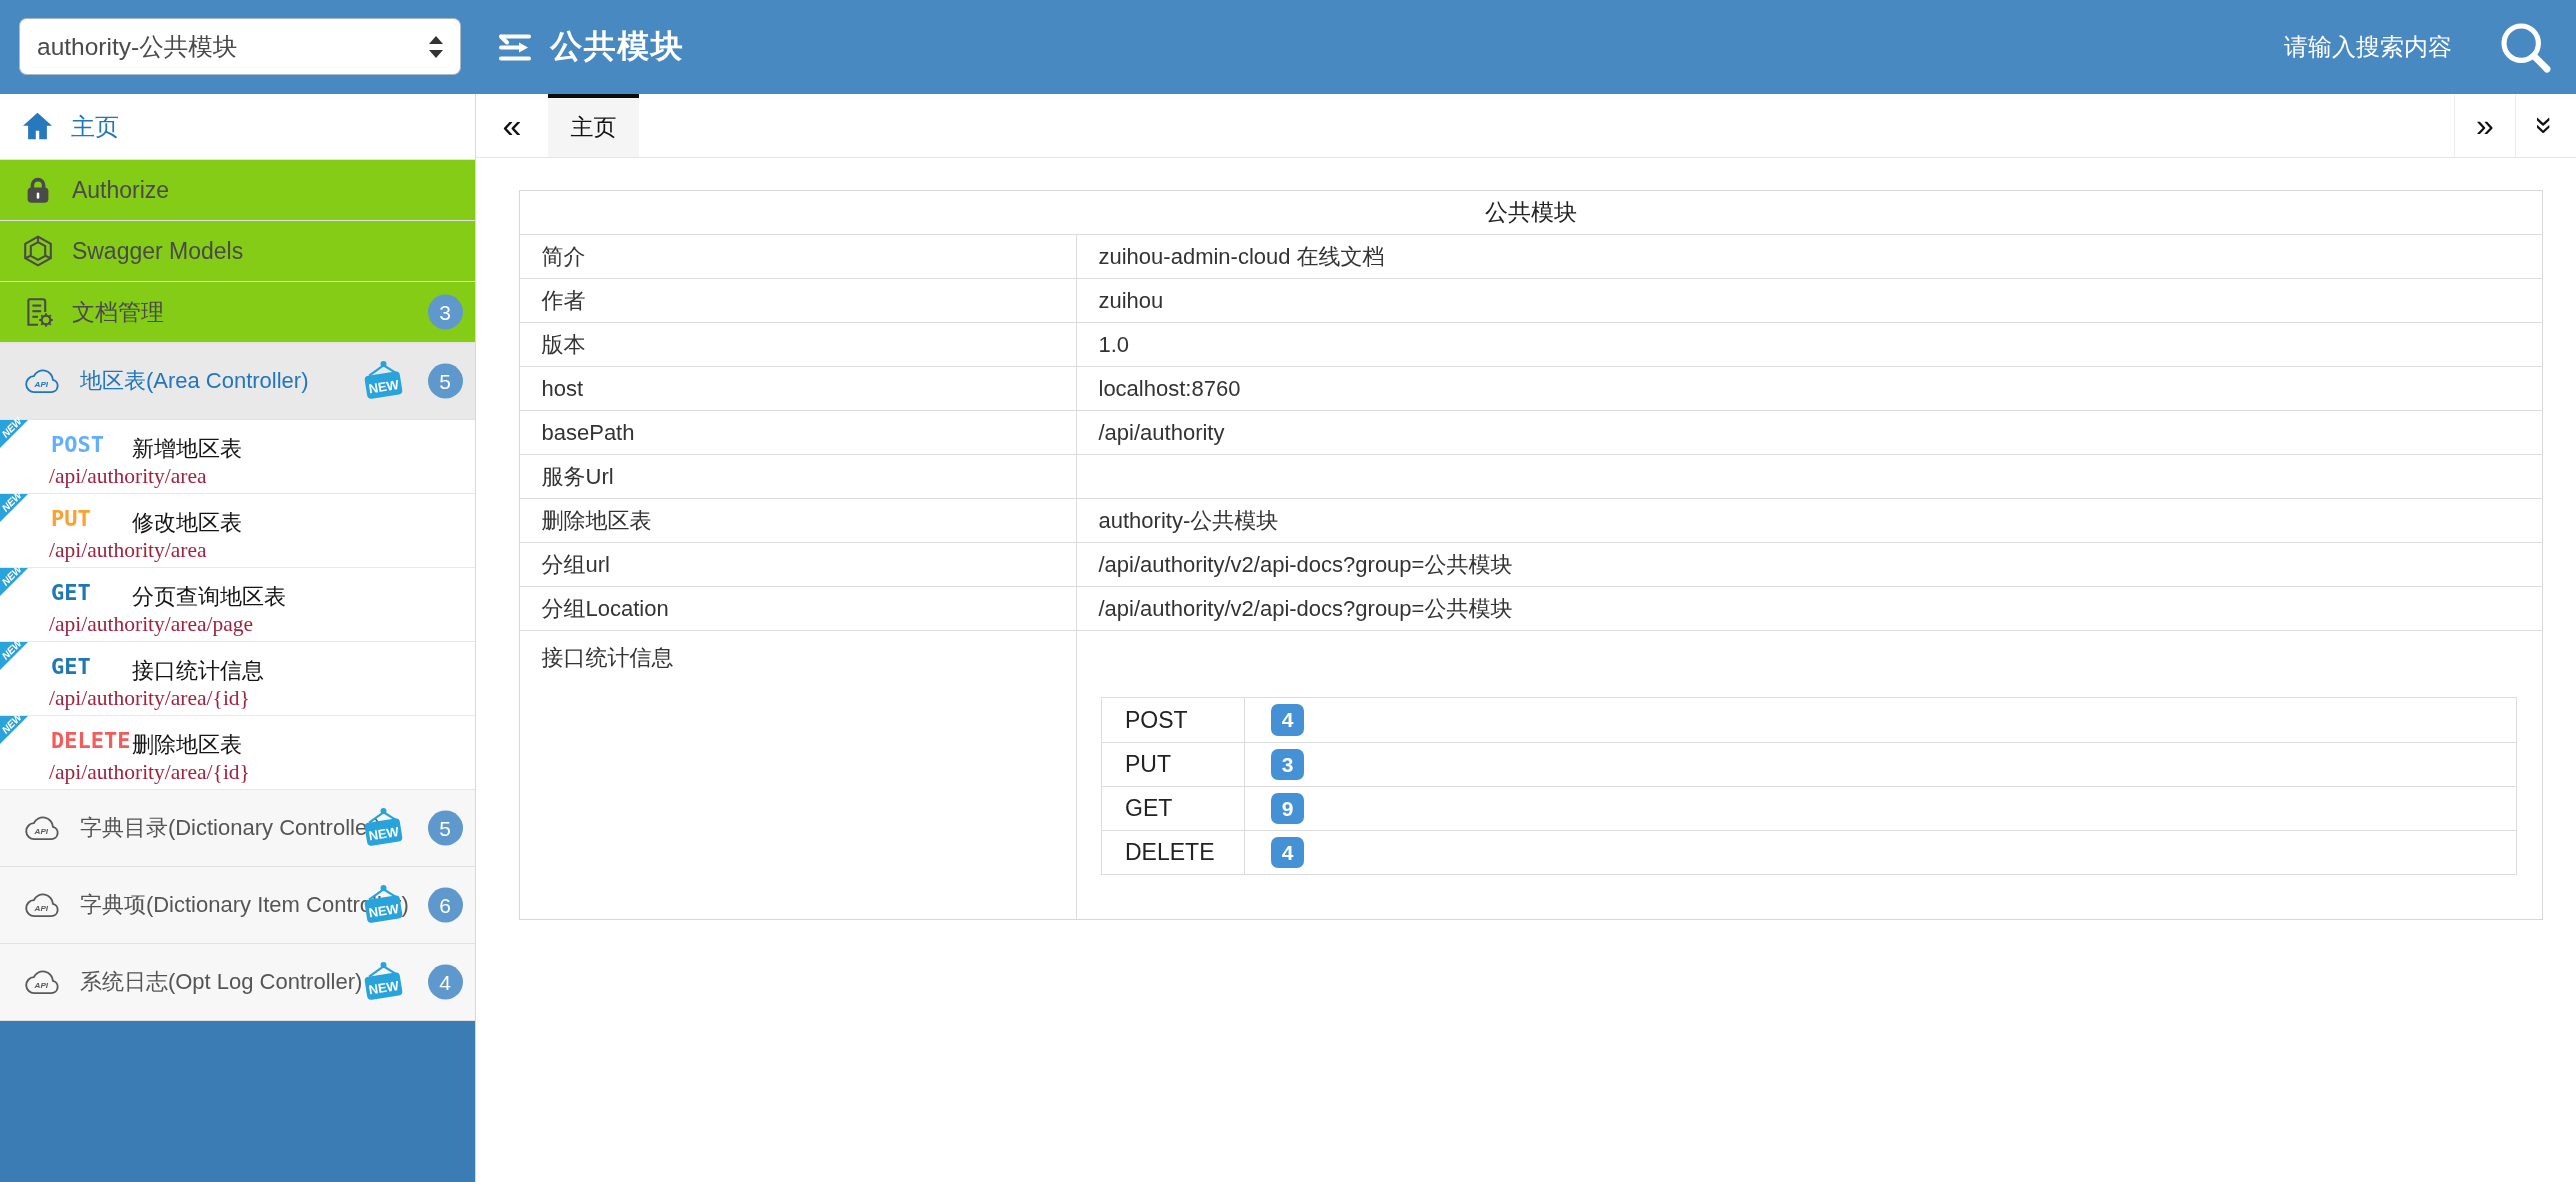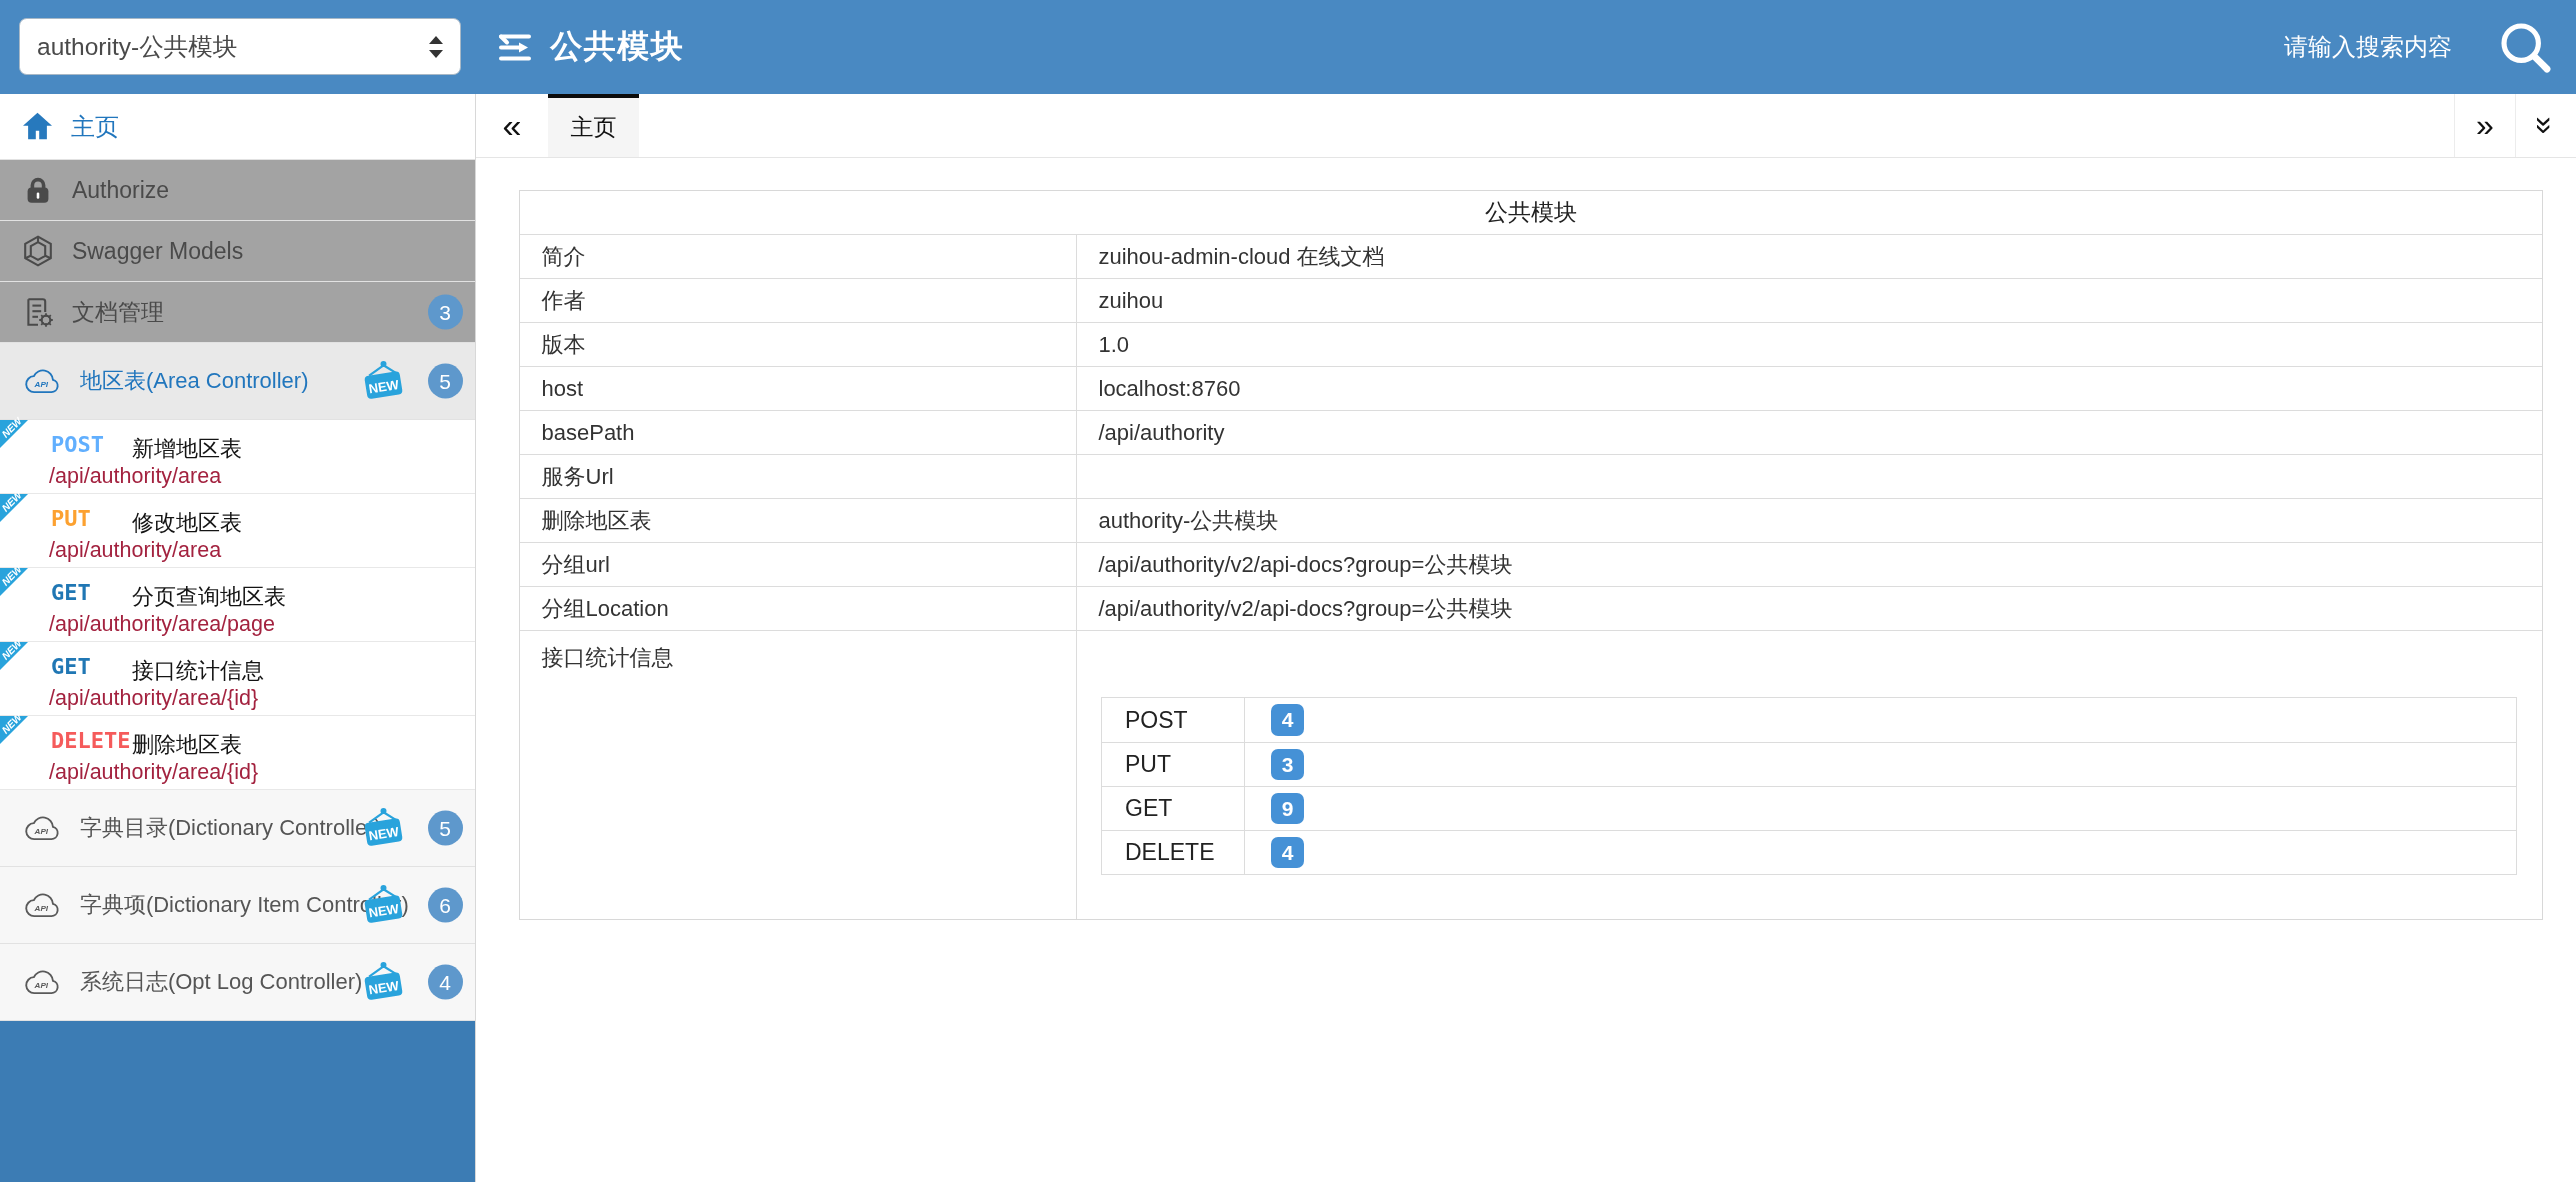--- a/index.html
+++ b/index.html
@@ -17,39 +17,39 @@
   .arrow-down { border-top:8.4px solid #333; }
   .app-title { position:absolute; left:495px; top:0; height:94px; display:flex; align-items:center; gap:15.3px; color:#fff; }
   .app-title .t { font-size:32px; font-weight:bold; letter-spacing:1.5px; }
   .search-box { position:absolute; right:23px; top:0; height:94px; display:flex; align-items:center; gap:46px; color:#fff; cursor:text; }
   .search-ph { font-size:24px; }
 
   
   .sidebar { position:absolute; left:0; top:94px; width:476px; bottom:0; background:#fff; border-right:0.8px solid #d8d8d8; }
   .side-row { display:flex; align-items:center; border-bottom:0.8px solid #e2e2e2; padding-left:21.5px; gap:18.4px; cursor:pointer; }
   .row-home  { height:66px; background:#fff; color:#2176bd; font-size:24px; }
-  .row-plain { height:61px; background:#a3a3a3; color:#4a4a4a; font-size:23px; position:relative; }
+  .row-plain { height:61px; background:#84cc16; color:#4a4a4a; font-size:23px; position:relative; }
   .row-ctrl  { height:77px; background:#f7f7f7; color:#555;   font-size:22px; position:relative; }
   .row-ctrl.selected { background:#e9e9e9; color:#2176bd; }
   .ctrl-label { white-space:nowrap; }
   .new-badge  { position:absolute; right:66px; top:50%; transform:translateY(-50%); width:51px; height:41px; }
   .count-badge{ position:absolute; right:12.3px; top:50%; transform:translateY(-50%);
                 width:35px; height:35px; border-radius:50%; background:#5e98cc; color:#fff;
                 font-size:21px; display:flex; align-items:center; justify-content:center; }
 
   .endpoints { position:relative; background:#fff; }
   .endpoints::before { content:""; position:absolute; left:28px; top:0; bottom:0; border-left:2.3px dotted #b5d3ea; }
   .ep { position:relative; height:74px; border-bottom:0.8px solid #e8e8e8; background:#fff; cursor:pointer; }
   .ep .corner { position:absolute; left:0; top:0; width:0; height:0;
                 border-top:28px solid #29a3dc; border-right:28px solid transparent; }
   .ep .corner span { position:absolute; left:0px; top:-26px; font-size:10px; color:#fff;
                      font-weight:bold; transform:rotate(-45deg); }
   .ep .m { position:absolute; left:51px; top:12.3px; font-family:"DejaVu Sans Mono",monospace; font-weight:bold; font-size:22px; }
   .ep .t { position:absolute; left:132px; top:14px; font-size:22px; color:#141414; font-weight:400; }
-  .ep .p { position:absolute; left:49px; top:44px; font-family:Liberation Sans, sans-serif; font-size:21.5px; color:#a3223f; }
+  .ep .p { position:absolute; left:49px; top:44px; font-family:Liberation Serif, serif; font-size:21.5px; color:#a3223f; }
   .m-post   { color:#61affe; }
   .m-put    { color:#fca130; }
   .m-get    { color:#2077b4; }
   .m-delete { color:#f55b5b; }
   .side-footer { height:224px; background:#3c7cb4; }
 
   
   .main { position:absolute; left:476px; top:94px; right:0; bottom:0; background:#fff; }
   .tabbar { position:relative; height:64px; background:#fff; border-bottom:1.5px solid #e5e5e5; }
   .tab-collapse { position:absolute; left:0; top:0; width:72px; height:100%;

